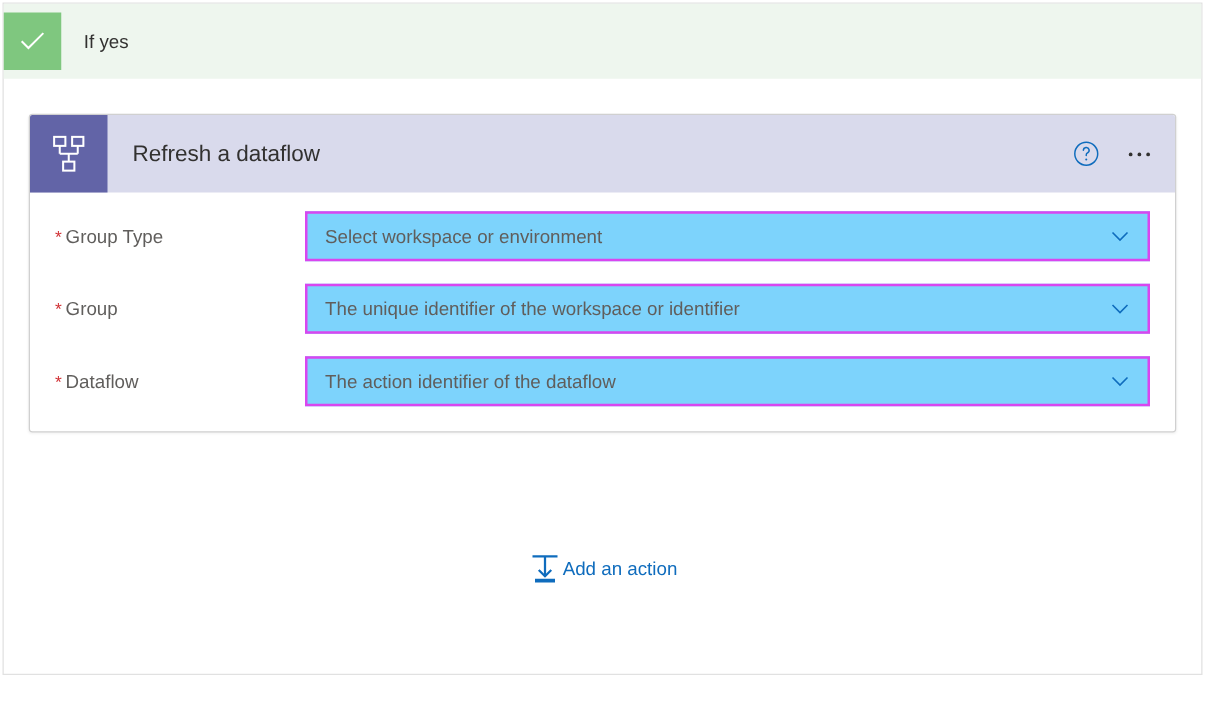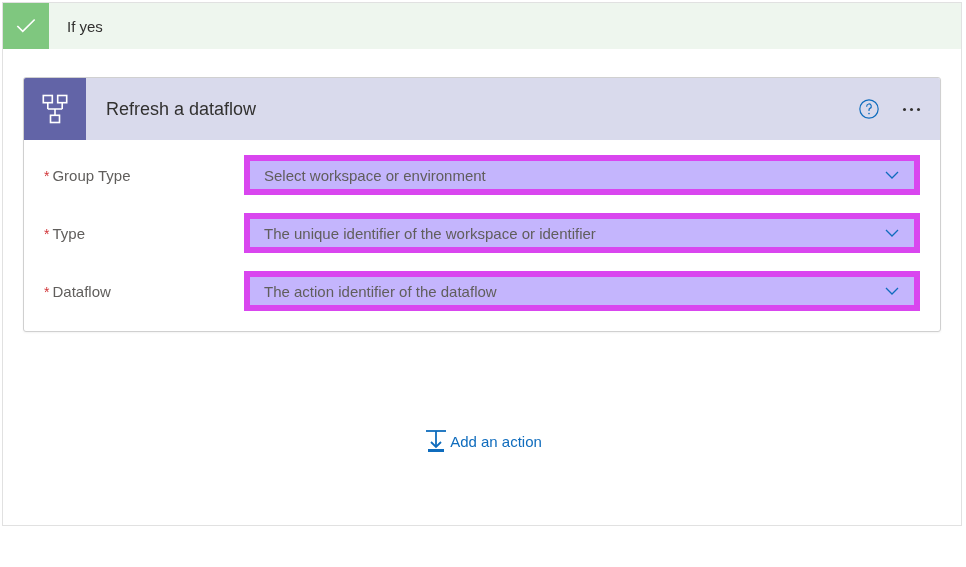--- a/index.html
+++ b/index.html
@@ -19,21 +19,21 @@
       background: #ffffff;
       width: 960px;
       margin: 2px;
     }
 
     
     .if-yes-header {
       display: flex;
       align-items: center;
       background: #eef6ee;
-      height: 46px;
+      height: 60px;
     }
     .if-yes-icon-box {
       width: 46px;
       height: 46px;
       background: #7fc77f;
       display: flex;
       align-items: center;
       justify-content: center;
     }
     .if-yes-title {
@@ -119,27 +119,27 @@
       display: flex;
       align-items: baseline;
     }
     .required-star {
       color: #d13438;
       margin-right: 3px;
       font-size: 14px;
     }
     .form-select {
       flex: 1;
-      border: 6px solid #d946ef;
+      border: 2px solid #d946ef;
       height: 40px;
       display: flex;
       align-items: center;
       padding: 0 14px;
       cursor: pointer;
-      background: #c4b5fd;
+      background: #7dd3fc;
     }
     .select-text {
       flex: 1;
       color: #605e5c;
       font-size: 15px;
     }
     .chevron-down {
       flex-shrink: 0;
     }
 
@@ -211,21 +211,21 @@
             <span class="select-text">Select workspace or environment</span>
             <svg class="chevron-down" width="16" height="16" viewBox="0 0 16 16">
               <path d="M2 5 L8 11 L14 5" stroke="#0f6cbd" stroke-width="1.3" fill="none"></path>
             </svg>
           </div>
         </div>
 
         <div class="form-row">
           <div class="form-label">
             <span class="required-star">*</span>
-            <span>Type</span>
+            <span>Group</span>
           </div>
           <div class="form-select">
             <span class="select-text">The unique identifier of the workspace or identifier</span>
             <svg class="chevron-down" width="16" height="16" viewBox="0 0 16 16">
               <path d="M2 5 L8 11 L14 5" stroke="#0f6cbd" stroke-width="1.3" fill="none"></path>
             </svg>
           </div>
         </div>
 
         <div class="form-row">

